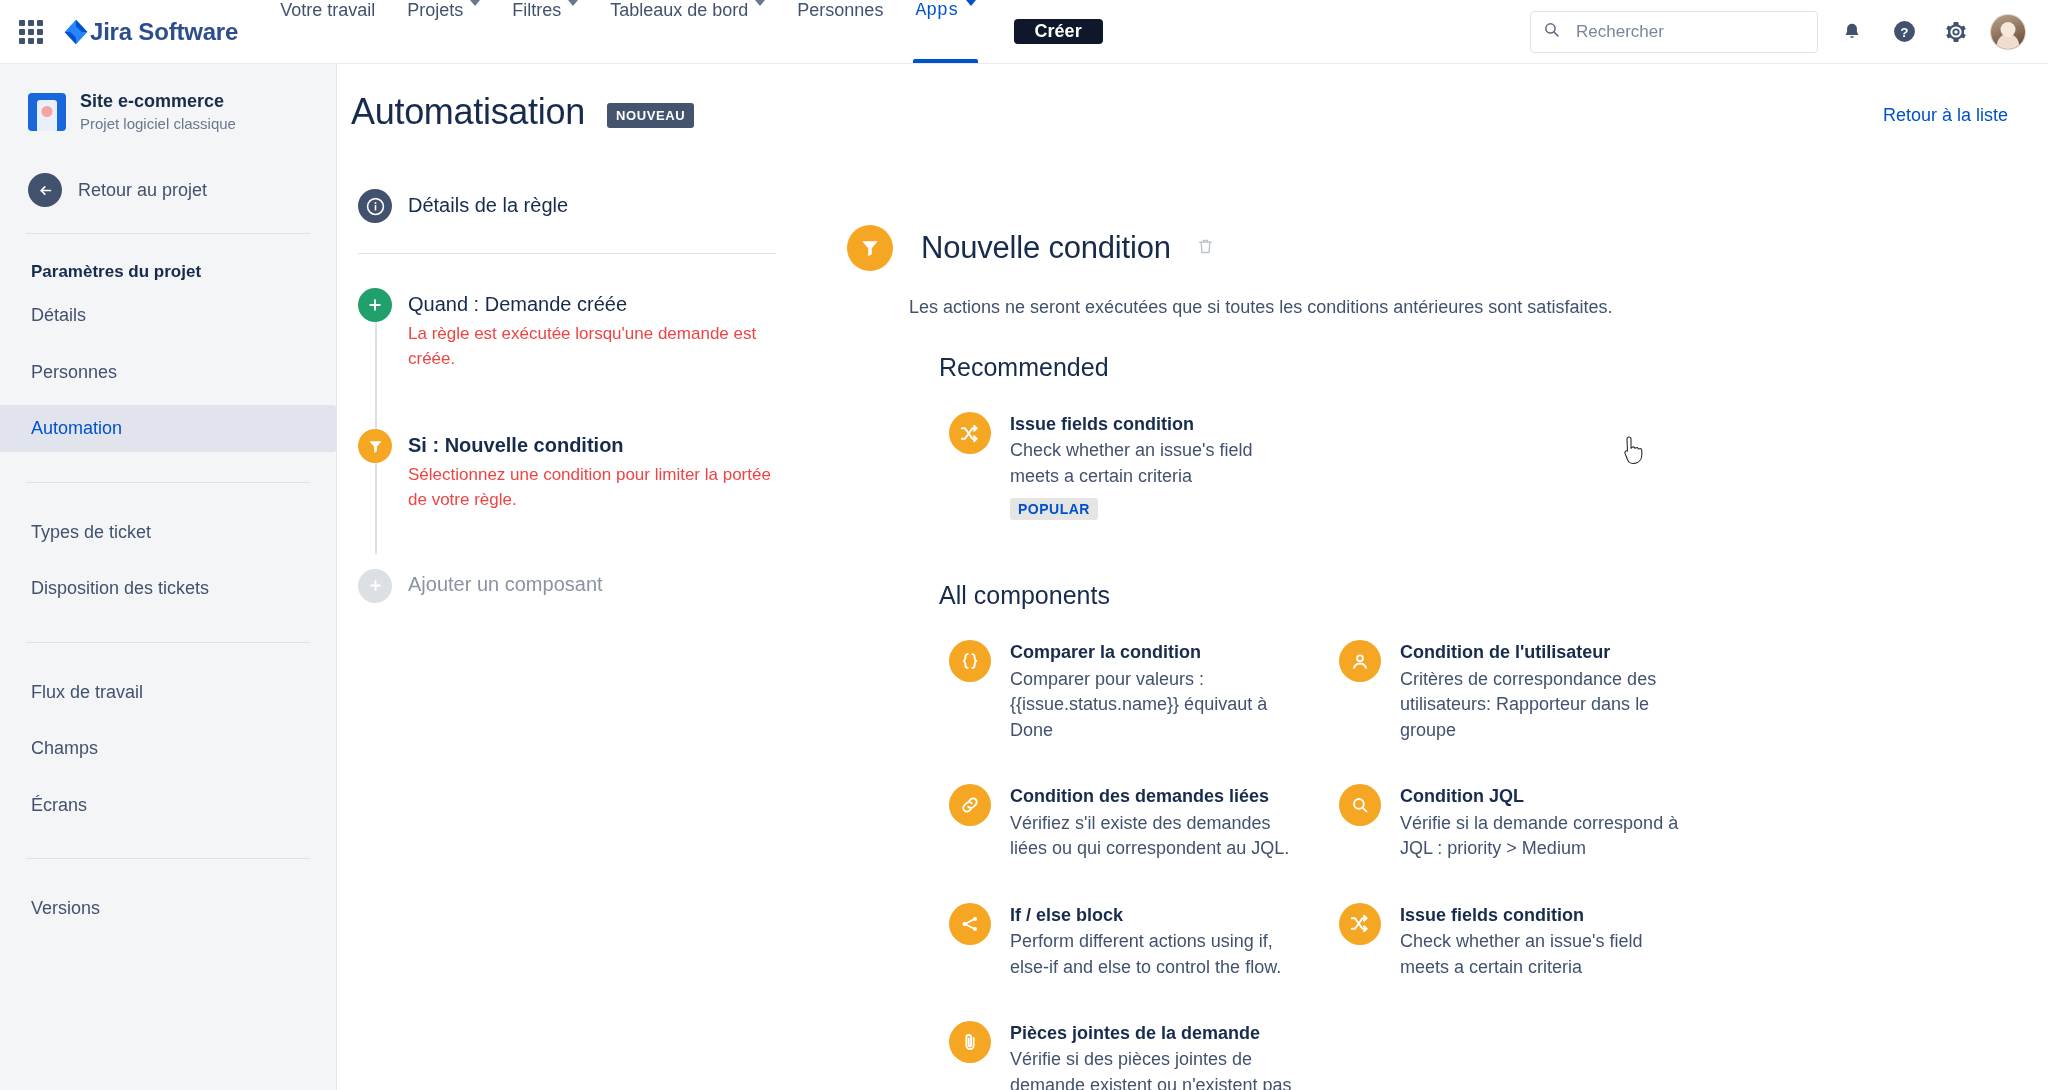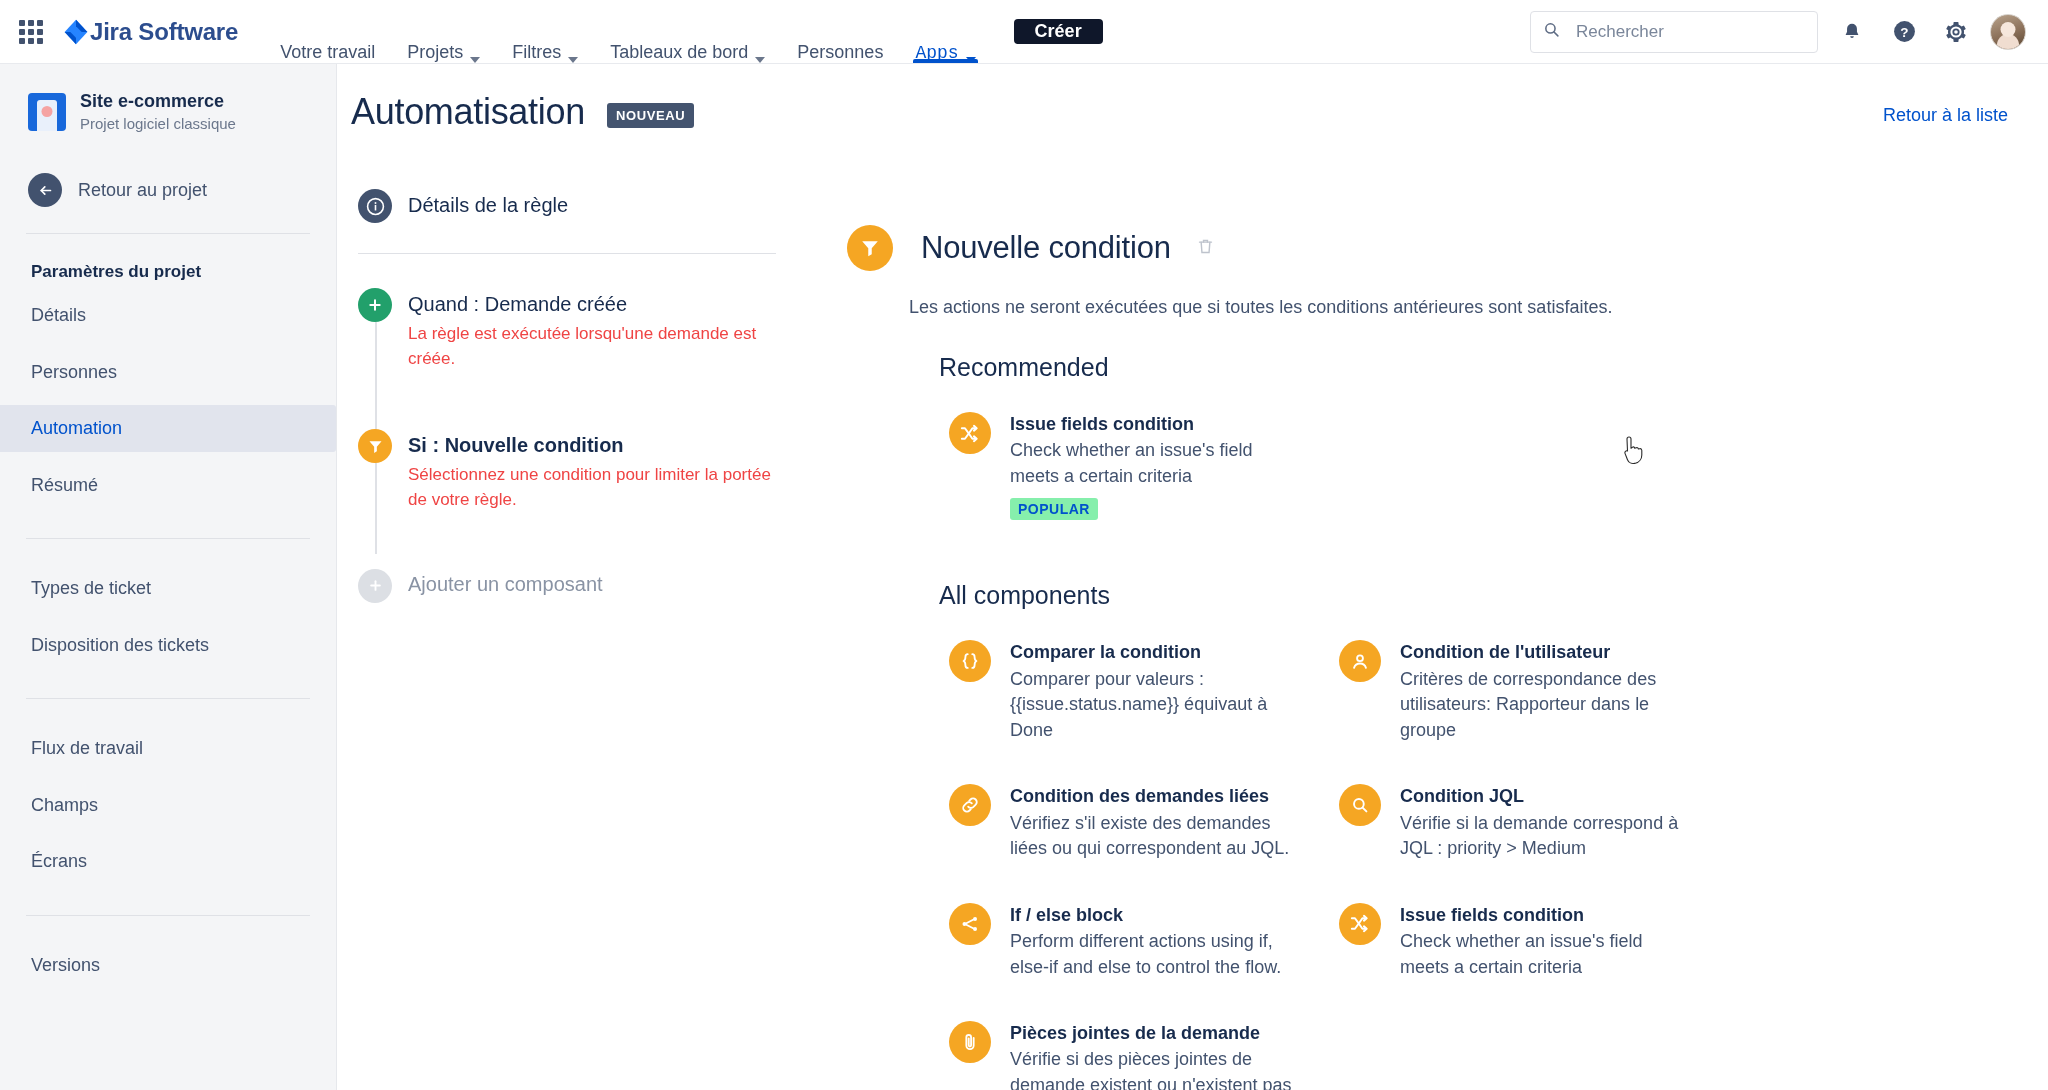--- a/index.html
+++ b/index.html
@@ -35,21 +35,21 @@
     flex: 0 0 auto;
   }
   .apps-grid i { background: #42526e; border-radius: 1px; display: block; width: 6px; height: 6px; }
 
   .brand { display: flex; align-items: center; margin-left: 14px; cursor: pointer; flex: 0 0 auto; }
   .brand-mark { width: 28px; height: 28px; position: relative; }
   .brand-text { font-size: 24px; font-weight: 600; color: #2c4d8e; letter-spacing: -0.2px; white-space: nowrap; }
 
   .nav-items { display: flex; align-items: center; margin-left: 26px; height: 100%; }
   .nav-item {
-    display: flex; align-items: flex-end; gap: 7px;
+    display: flex; align-items: flex-start; gap: 7px;
     padding: 0 16px; height: 100%;
     font-size: 18px; color: #42526e; cursor: pointer;
     white-space: nowrap; position: relative;
   }
   .nav-item.active { color: #0052cc; font-weight: 500; font-family: Liberation Mono, monospace; }
   .nav-item.active::after {
     content: ""; position: absolute; left: 14px; right: 14px; bottom: 0;
     height: 4px; background: #0052cc; border-radius: 2px 2px 0 0;
   }
   .caret { width: 0; height: 0; border-left: 5px solid transparent; border-right: 5px solid transparent; border-top: 6px solid #6b778c; display:inline-block; }
@@ -222,21 +222,21 @@
   .comp-ico {
     width: 42px; height: 42px; border-radius: 50%; background: #f5a623;
     display: flex; align-items: center; justify-content: center; flex: 0 0 42px;
     margin-top: 1px;
   }
   .comp-txt { padding-top: 1px; }
   .comp-name { font-size: 18px; font-weight: 700; color: #172b4d; line-height: 1.35; }
   .comp-desc { font-size: 18px; color: #42526e; line-height: 1.42; margin-top: 2px; max-width: 290px; }
   .pill {
     display: inline-block; margin-top: 9px;
-    background: #86efac; color: #0052cc;
+    background: #e5e5e5; color: #0052cc;
     font-size: 14px; font-weight: 700; letter-spacing: .5px;
     padding: 3px 8px; border-radius: 3px;
   }
 
   
   .cursor { position: absolute; left: 1283px; top: 372px; z-index: 50; pointer-events: none; }
 </style>
 </head>
 <body>
 
@@ -350,21 +350,20 @@
     </div>
 
     <div class="sb-sep"></div>
 
     <div class="sb-group-title">Paramètres du projet</div>
 
     <div>
       <div class="sb-item">Détails</div>
       <div class="sb-item">Personnes</div>
       <div class="sb-item active">Automation</div>
-      <div class="sb-item">Résumé</div>
     </div>
 
     <div class="sb-sep" style="margin-top:30px"></div>
 
     <div style="padding-top:16px">
       <div class="sb-item">Types de ticket</div>
       <div class="sb-item">Disposition des tickets</div>
     </div>
 
     <div class="sb-sep" style="margin-top:30px"></div>

